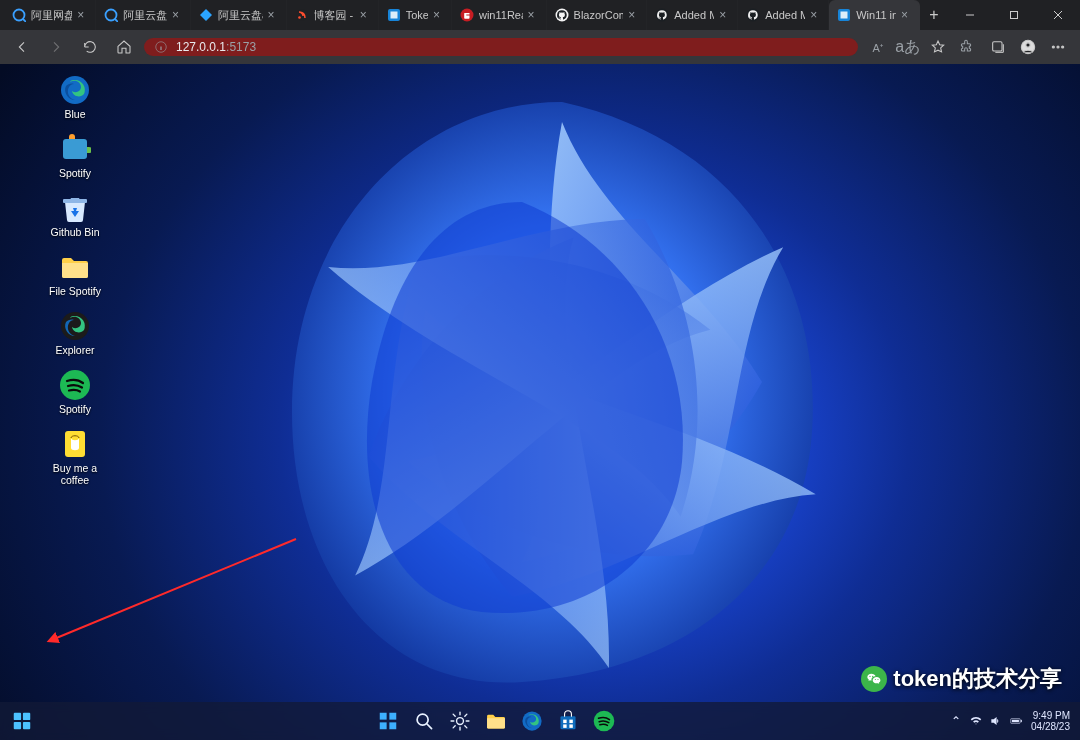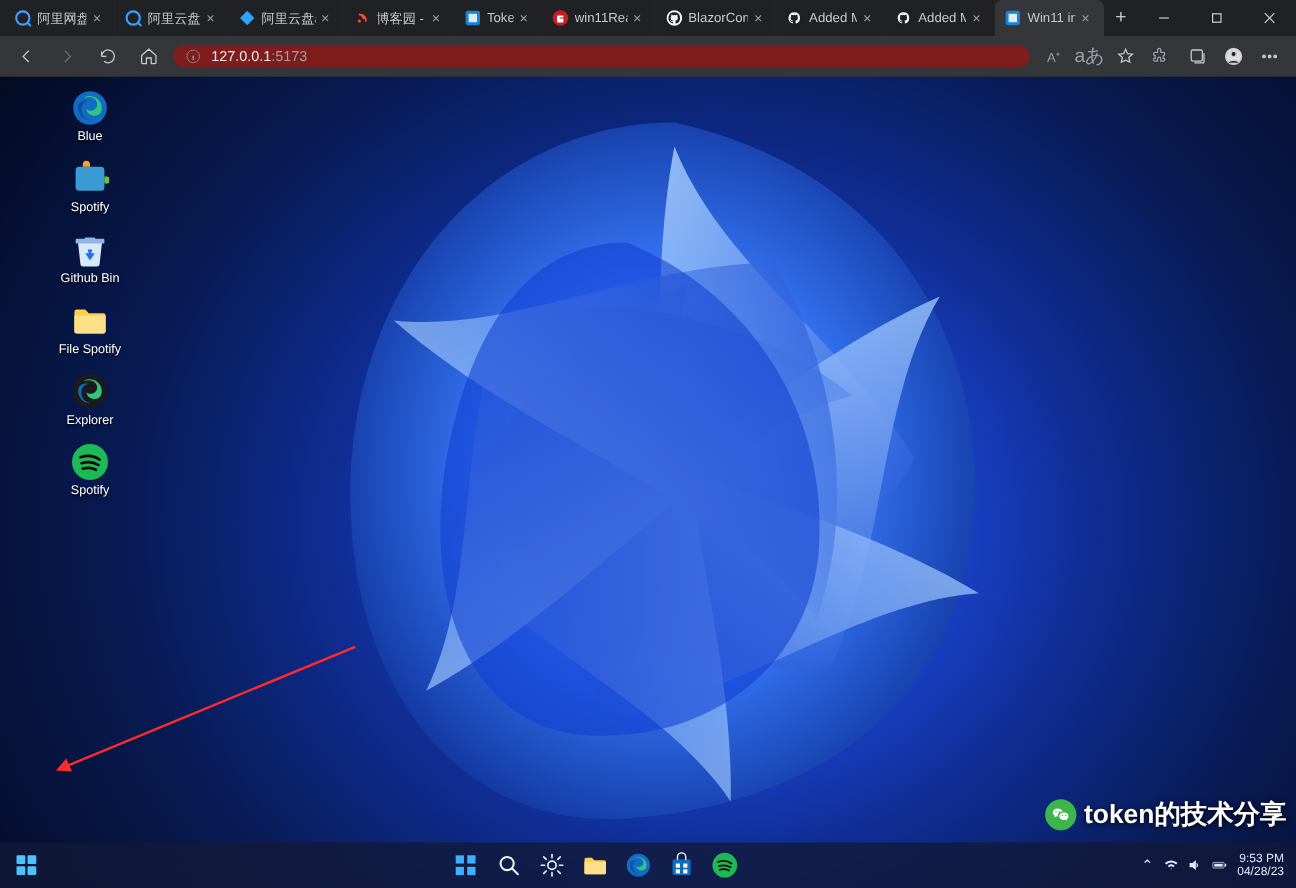--- a/index.html
+++ b/index.html
@@ -32,21 +32,21 @@
 .desktop { position: relative; flex:1; overflow:hidden;
   background:
     radial-gradient(ellipse 900px 800px at 55% 55%, #2b6dff 0%, #1d4de6 15%, #0f2d94 35%, #081a52 55%, #030b24 80%);
 }
 .bloom { position:absolute; top:50%; left:52%; width:640px; height:640px; transform:translate(-50%,-50%); pointer-events:none;}
 .bloom svg { width:100%; height:100%; }
 
 .arrow { position:absolute; pointer-events:none; }
 .arrow svg { overflow:visible; }
 
-.watermark { position:absolute; right:8px; bottom:46px; display:flex; align-items:center; gap:6px;
+.watermark { position:absolute; right:18px; bottom:46px; display:flex; align-items:center; gap:6px;
   color:#fff; font-size:22px; font-weight:600; text-shadow:0 1px 4px #000; pointer-events:none;}
 .watermark .bubble { width:26px; height:26px; border-radius:50%; background:#3cb54a; display:flex; align-items:center; justify-content:center;}
 .watermark .bubble svg { width:16px; height:16px; fill:#fff;}
 
 
 .dicons { position:absolute; left:6px; top:6px; display:flex; flex-direction:column; gap:6px; }
 .dicon { width: 66px; display:flex; flex-direction:column; align-items:center; gap:1px; padding:3px 0; cursor:pointer; text-align:center;margin-left:36px;}
 .dicon-img { width:34px; height:34px; display:flex; align-items:center; justify-content:center; }
 .dicon-img svg { width:32px; height:32px; }
 .dicon-label { font-size:10.5px; line-height:12px; color:#fff; text-shadow:0 1px 2px #000; }
@@ -338,20 +338,28 @@
     <span class="dicon-label">Explorer</span>
         </div>
         <div class="dicon">
           <span class="dicon-img">
             <svg viewBox="0 0 32 32">
               <use href="#i-spotify"></use>
             </svg>
           </span>
     <span class="dicon-label">Spotify</span>
         </div>
+        <div class="dicon">
+          <span class="dicon-img">
+            <svg viewBox="0 0 32 32">
+              <use href="#i-coffee"></use>
+            </svg>
+          </span>
+    <span class="dicon-label">Buy me a coffee</span>
+        </div>
       </div>
 
     <div class="watermark">
       <span class="bubble">
         <svg viewBox="0 0 24 24">
             <path d="M8 4C4.7 4 2 6.3 2 9.1c0 1.6.9 3 2.3 3.9l-.6 2 2.3-1.2c.6.2 1.3.3 2 .3h.3c-.1-.4-.2-.9-.2-1.3 0-2.8 2.7-5 6-5h.3C13.7 5.5 11.1 4 8 4zm-2 3.2a.9.9 0 1 1 0 1.8.9.9 0 0 1 0-1.8zm4 0a.9.9 0 1 1 0 1.8.9.9 0 0 1 0-1.8zM16 9c-3.3 0-6 2.1-6 4.7s2.7 4.7 6 4.7c.6 0 1.2-.1 1.8-.2l2 1-.5-1.8c1.4-.9 2.3-2.1 2.3-3.7C21.6 11.1 19.3 9 16 9zm-2 3a.8.8 0 1 1 0 1.6.8.8 0 0 1 0-1.6zm4 0a.8.8 0 1 1 0 1.6.8.8 0 0 1 0-1.6z"></path>
           </svg>
       </span>
       <span>token的技术分享</span>
     </div>
@@ -413,21 +421,21 @@
           <svg viewBox="0 0 24 24">
               <path d="M4 9v6h4l5 4V5L8 9H4zm12 3a4 4 0 0 0-2-3.5v7A4 4 0 0 0 16 12z"></path>
             </svg>
           <svg viewBox="0 0 24 24">
               <rect x="3" y="8" width="16" height="8" rx="1" fill="none" stroke="#dfe6ff"></rect>
               <rect x="5" y="10" width="12" height="4" fill="#dfe6ff"></rect>
               <rect x="20" y="10" width="2" height="4" fill="#dfe6ff"></rect>
             </svg>
         </div>
         <div class="clock">
-          <div>9:53 PM</div>
+          <div>9:49 PM</div>
           <div>04/28/23</div>
         </div>
       </div>
     </div>
 
   </div>
 </div>
 
 <svg width="0" height="0" style="position:absolute">
   <defs>

